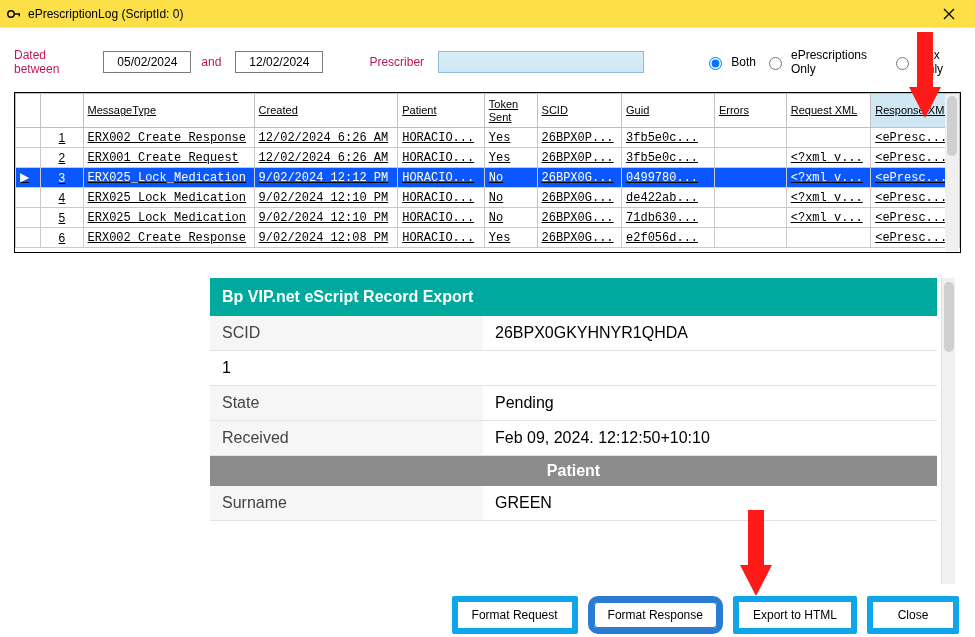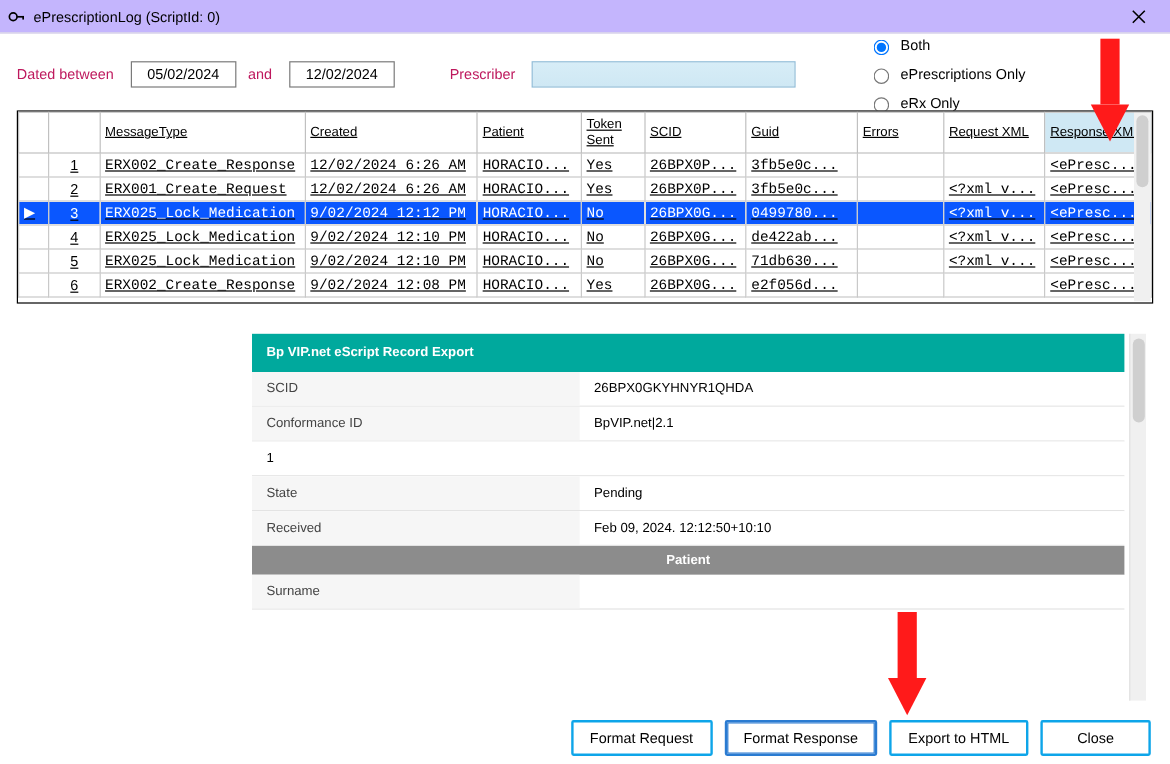--- a/index.html
+++ b/index.html
@@ -13,21 +13,21 @@
     height: 637px;
     overflow: hidden;
     position: relative;
   }
   .titlebar {
     height: 28px;
     display: flex;
     align-items: center;
     padding: 0 6px;
     border-bottom: 1px solid #e5e5e5;
-    background: #c4b5fd;
+    background: #fde047;
   }
   .titlebar .icon {
     width: 16px; height:16px; margin-right:6px;
     display:flex;align-items:center;justify-content:center;
   }
   .titlebar .title { flex:1; font-size:12px; }
   .titlebar .close {
     width: 40px; height: 26px;
     display:flex;align-items:center;justify-content:center;
     font-size:14px;
@@ -51,21 +51,20 @@
   }
   .date-input { width:88px; text-align:center; }
   .prescriber-input {
     width: 220px;
     background: linear-gradient(#d7edf7,#cfe8f4);
     border:1px solid #8fbcd8;
   }
   .radios {
     margin-left: 50px;
     display:flex;
-    flex-direction:column;
     gap:8px;
     font-size:12px;
   }
   .radios label { display:flex; gap:6px; align-items:center;}
   .gridwrap {
     margin: 0 14px;
     border:1px solid #000;
     height: 161px;
     position:relative;
     background:#fff;
@@ -125,21 +124,21 @@
     background:#f0f0f0;
     border-left:1px solid #e0e0e0;
   }
   .detailscroll .thumb {
     position:absolute; top:4px; left:2px; width:10px; height:70px;
     background:#cfcfcf; border-radius:5px;
   }
   .detailpanel {
     margin-right:18px;
     font-family:"Segoe UI",sans-serif;
-    font-size:11px;
+    font-size:16px;
   }
   .dp-head {
     background:#00a99d;
     color:#fff;
     font-weight:bold;
     padding:10px 12px;
   }
   .dp-sub {
     background:#00a99d;
     color:#fff;
@@ -174,30 +173,30 @@
     left:0; right:0; bottom:0;
     height:44px;
     display:flex;
     justify-content:flex-end;
     align-items:center;
     gap:10px;
     padding:0 16px;
     background:#fff;
   }
   .btn {
-    border:2px solid #0ea5e9;
+    border:6px solid #0ea5e9;
     background:#fff;
     padding:6px 14px;
     font-size:12px;
     font-family:inherit;
     border-radius:2px;
     cursor:pointer;
     min-width:92px;
   }
-  .btn.active { border-color:#2a7bd1; box-shadow:0 0 0 1px #2a7bd1 inset;}
+  .btn.active { border-color:#2a7bd1; box-shadow:0 0 0 1px #2a7bd1 inset;border-radius:10px;}
   .redarrow {
     position:absolute;
     width:40px;
     pointer-events:none;
   }
   .redarrow svg { display:block;}
   .gridvsb {
     position:absolute; right:1px; top:1px; width:14px; bottom:1px;
     background:#f0f0f0;
   }
@@ -366,39 +365,36 @@
 
 <div class="detailwrap">
   <div class="detailpanel">
     <div class="dp-head">Bp VIP.net eScript Record Export</div>
     <div id="detail-rows">
         <div class="dp-row">
           <div class="k">SCID</div>
           <div class="v">26BPX0GKYHNYR1QHDA</div>
         </div>
         <div class="dp-row">
-          <div class="k">Conformance ID</div>
-          <div class="v">BpVIP.net|2.1</div>
-        </div>
-        <div class="dp-row">
           <div class="v">1</div>
         </div>
         <div class="dp-row">
           <div class="k">State</div>
           <div class="v">Pending</div>
         </div>
         <div class="dp-row">
           <div class="k">Received</div>
           <div class="v">Feb 09, 2024. 12:12:50+10:10</div>
         </div>
       </div>
     <div class="dp-section">Patient</div>
     <div id="patient-rows">
         <div class="dp-row">
           <div class="k">Surname</div>
+          <div class="v">GREEN</div>
         </div>
       </div>
   </div>
   <div class="detailscroll">
       <div class="thumb"></div>
     </div>
 </div>
 
 <div class="footer">
   <button class="btn">Format Request</button>

